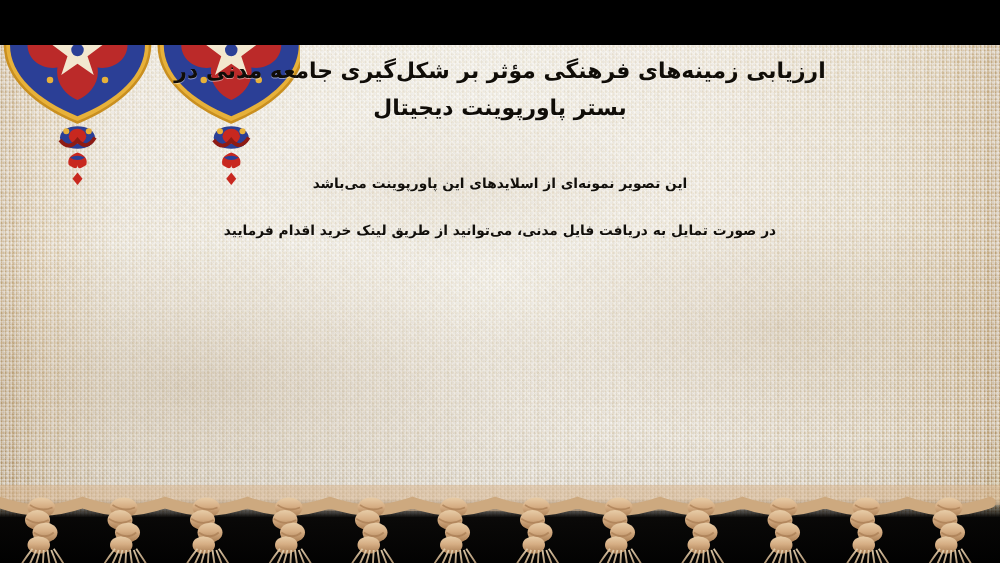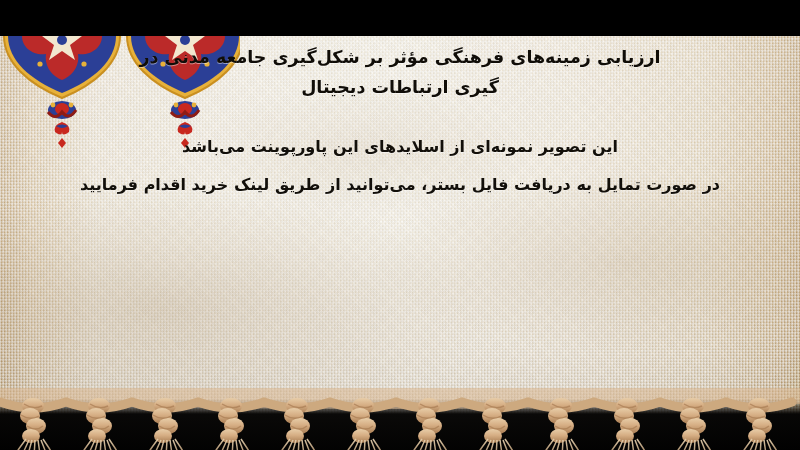--- a/index.html
+++ b/index.html
@@ -103,21 +103,21 @@
     font-size:17.5px;
     line-height:30px;
     font-weight:700;
     color:#100d08;
     letter-spacing:0px;
     text-shadow:0 1px 0 rgba(255,255,255,.45);
     padding:0 4px;
   }
   .spacer{height:26px;}
   .body-line{
-    font-size:16px;
+    font-size:11px;
     line-height:38px;
     font-weight:700;
     color:#120f0a;
     text-shadow:0 1px 0 rgba(255,255,255,.40);
     white-space:nowrap;
   }
 </style>
 </head>
 <body>
 
@@ -257,25 +257,25 @@
       <g transform="translate(759,14)">
           <use href="#tassel"></use>
         </g>
     </g>
   </svg>
 
   <div class="textwrap">
 
     <div class="title">
       <div>ارزیابی زمینه‌های فرهنگی مؤثر بر شکل‌گیری جامعه مدنی در</div>
-      <div>گیری ارتباطات دیجیتال</div>
+      <div>بستر پاورپوینت دیجیتال</div>
     </div>
 
     <div class="spacer"></div>
 
     <div>
       <div class="body-line">این تصویر نمونه‌ای از اسلایدهای این پاورپوینت می‌باشد</div>
-      <div class="body-line">در صورت تمایل به دریافت فایل بستر، می‌توانید از طریق لینک خرید اقدام فرمایید</div>
+      <div class="body-line">در صورت تمایل به دریافت فایل مدنی، می‌توانید از طریق لینک خرید اقدام فرمایید</div>
     </div>
 
   </div>
 
 </div>
 
 </body></html>

